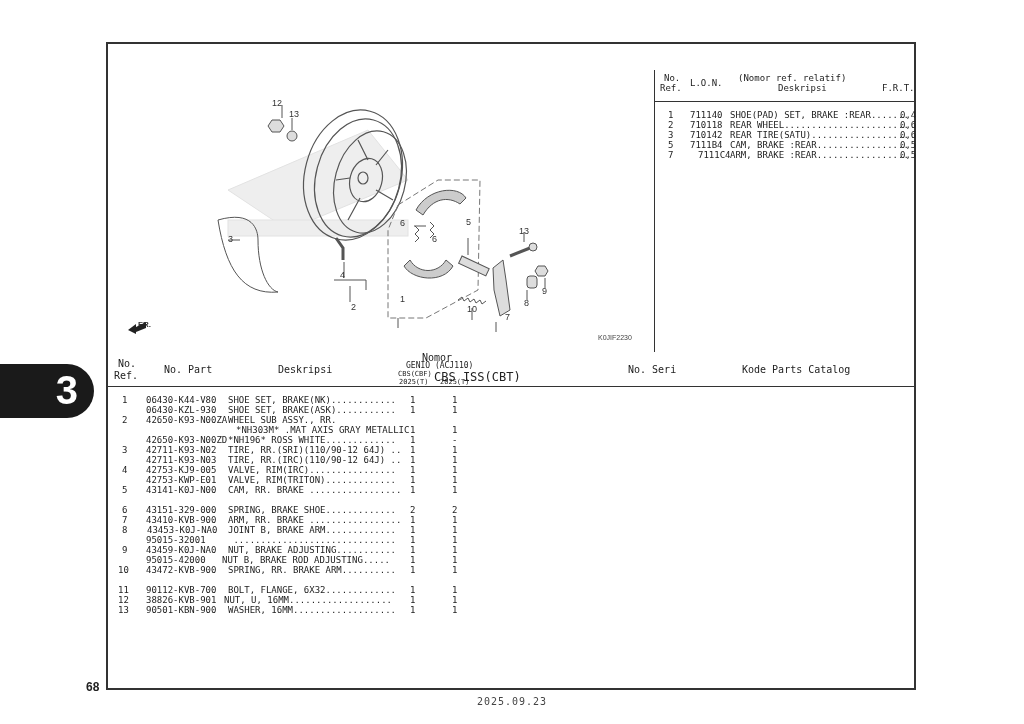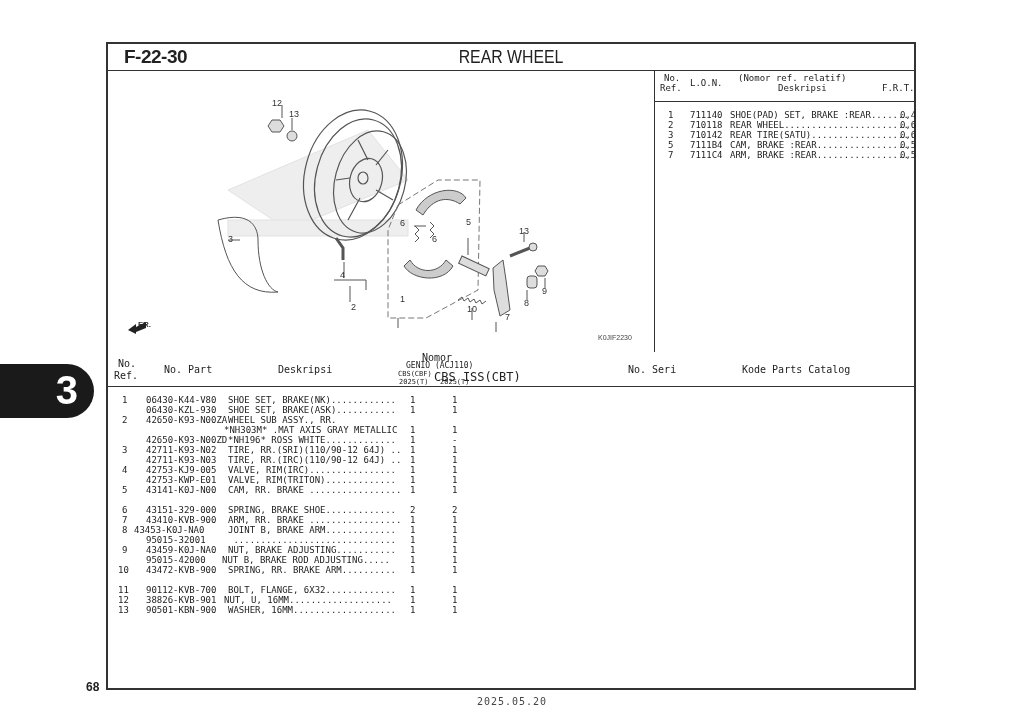--- a/index.html
+++ b/index.html
@@ -26,24 +26,20 @@
   .imgcode { position:absolute; font-family:"Liberation Sans", sans-serif; font-size:7px; color:#444; }
 </style>
 </head>
 <body>
 
 <div class="tab3">
     <span>3</span>
   </div>
 
 <div class="frame">
-  <div class="titlebar">
-    <div class="fig-code">F-22-30</div>
-    <div class="fig-title">REAR WHEEL</div>
-  </div>
 
   <div class="diagram">
     <svg width="546" height="282" viewBox="0 0 546 282">
 
       <g fill="#eee" stroke="#e2e2e2">
         <path d="M120 120 L260 60 L300 110 L180 160 Z"></path>
         <rect x="120" y="150" width="180" height="16"></rect>
       </g>
 
       <g fill="none" stroke="#555" stroke-width="1.2">
@@ -110,21 +106,21 @@
       <span style="left:6px;top:13px">Ref.</span>
       <span style="left:36px;top:8px">L.O.N.</span>
       <span style="left:84px;top:3px">(Nomor ref. relatif)</span>
       <span style="left:124px;top:13px">Deskripsi</span>
       <span style="left:228px;top:13px">F.R.T.</span>
     </div>
     <div class="frt-row" style="top:40px"><span style="left:14px">1</span><span style="left:36px">711140</span><span style="left:76px">SHOE(PAD) SET, BRAKE :REAR.......</span><span style="left:246px">0,4</span></div>
     <div class="frt-row" style="top:50px"><span style="left:14px">2</span><span style="left:36px">710118</span><span style="left:76px">REAR WHEEL.......................</span><span style="left:246px">0,6</span></div>
     <div class="frt-row" style="top:60px"><span style="left:14px">3</span><span style="left:36px">710142</span><span style="left:76px">REAR TIRE(SATU)..................</span><span style="left:246px">0,6</span></div>
     <div class="frt-row" style="top:70px"><span style="left:14px">5</span><span style="left:36px">7111B4</span><span style="left:76px">CAM, BRAKE :REAR.................</span><span style="left:246px">0,5</span></div>
-    <div class="frt-row" style="top:80px"><span style="left:14px">7</span><span style="left:36px">7111C4</span><span style="left:76px">ARM, BRAKE :REAR.................</span><span style="left:246px">0,5</span></div>
+    <div class="frt-row" style="top:80px"><span style="left:14px">7</span><span style="left:44px">7111C4</span><span style="left:76px">ARM, BRAKE :REAR.................</span><span style="left:246px">0,5</span></div>
   </div>
 
   <div class="phead">
     <span style="left:10px;top:6px">No.</span>
     <span style="left:6px;top:18px">Ref.</span>
     <span style="left:56px;top:12px">No. Part</span>
     <span style="left:170px;top:12px">Deskripsi</span>
     <span style="left:314px;top:0px">Nomor</span>
     <span style="left:298px;top:9px;font-size:8px">GENIO (ACJ110)</span>
     <span style="left:290px;top:18px;font-size:7px">CBS(CBF)</span>
@@ -132,36 +128,36 @@
     <span style="left:291px;top:26px;font-size:7px">2025(T)</span>
     <span style="left:332px;top:26px;font-size:7px">2025(T)</span>
     <span style="left:520px;top:12px">No. Seri</span>
     <span style="left:634px;top:12px">Kode Parts Catalog</span>
   </div>
 
   <div>
     <div class="prow" style="top:351px"><span style="left:14px">1</span><span style="left:38px">06430-K44-V80</span><span style="left:120px">SHOE SET, BRAKE(NK)............</span><span style="left:302px">1</span><span style="left:344px">1</span></div>
     <div class="prow" style="top:361px"><span style="left:14px"></span><span style="left:38px">06430-KZL-930</span><span style="left:120px">SHOE SET, BRAKE(ASK)...........</span><span style="left:302px">1</span><span style="left:344px">1</span></div>
     <div class="prow" style="top:371px"><span style="left:14px">2</span><span style="left:38px">42650-K93-N00ZA</span><span style="left:120px">WHEEL SUB ASSY., RR.</span><span style="left:302px"></span><span style="left:344px"></span></div>
-    <div class="prow" style="top:381px"><span style="left:14px"></span><span style="left:38px"></span><span style="left:116px">*NH303M* .MAT AXIS GRAY METALLIC</span><span style="left:302px">1</span><span style="left:344px">1</span></div>
+    <div class="prow" style="top:381px"><span style="left:14px"></span><span style="left:38px"></span><span style="left:128px">*NH303M* .MAT AXIS GRAY METALLIC</span><span style="left:302px">1</span><span style="left:344px">1</span></div>
     <div class="prow" style="top:391px"><span style="left:14px"></span><span style="left:38px">42650-K93-N00ZD</span><span style="left:120px">*NH196* ROSS WHITE.............</span><span style="left:302px">1</span><span style="left:344px">-</span></div>
     <div class="prow" style="top:401px"><span style="left:14px">3</span><span style="left:38px">42711-K93-N02</span><span style="left:120px">TIRE, RR.(SRI)(110/90-12 64J) ..</span><span style="left:302px">1</span><span style="left:344px">1</span></div>
     <div class="prow" style="top:411px"><span style="left:14px"></span><span style="left:38px">42711-K93-N03</span><span style="left:120px">TIRE, RR.(IRC)(110/90-12 64J) ..</span><span style="left:302px">1</span><span style="left:344px">1</span></div>
     <div class="prow" style="top:421px"><span style="left:14px">4</span><span style="left:38px">42753-KJ9-005</span><span style="left:120px">VALVE, RIM(IRC)................</span><span style="left:302px">1</span><span style="left:344px">1</span></div>
     <div class="prow" style="top:431px"><span style="left:14px"></span><span style="left:38px">42753-KWP-E01</span><span style="left:120px">VALVE, RIM(TRITON).............</span><span style="left:302px">1</span><span style="left:344px">1</span></div>
     <div class="prow" style="top:441px"><span style="left:14px">5</span><span style="left:38px">43141-K0J-N00</span><span style="left:120px">CAM, RR. BRAKE .................</span><span style="left:302px">1</span><span style="left:344px">1</span></div>
 
     <div class="prow" style="top:461px"><span style="left:14px">6</span><span style="left:38px">43151-329-000</span><span style="left:120px">SPRING, BRAKE SHOE.............</span><span style="left:302px">2</span><span style="left:344px">2</span></div>
     <div class="prow" style="top:471px"><span style="left:14px">7</span><span style="left:38px">43410-KVB-900</span><span style="left:120px">ARM, RR. BRAKE .................</span><span style="left:302px">1</span><span style="left:344px">1</span></div>
-    <div class="prow" style="top:481px"><span style="left:14px">8</span><span style="left:26px">43453-K0J-NA0</span><span style="left:120px">JOINT B, BRAKE ARM.............</span><span style="left:302px">1</span><span style="left:344px">1</span></div>
+    <div class="prow" style="top:481px"><span style="left:14px">8</span><span style="left:39px">43453-K0J-NA0</span><span style="left:120px">JOINT B, BRAKE ARM.............</span><span style="left:302px">1</span><span style="left:344px">1</span></div>
     <div class="prow" style="top:491px"><span style="left:14px"></span><span style="left:38px">95015-32001</span><span style="left:120px"> ..............................</span><span style="left:302px">1</span><span style="left:344px">1</span></div>
     <div class="prow" style="top:501px"><span style="left:14px">9</span><span style="left:38px">43459-K0J-NA0</span><span style="left:120px">NUT, BRAKE ADJUSTING...........</span><span style="left:302px">1</span><span style="left:344px">1</span></div>
     <div class="prow" style="top:511px"><span style="left:14px"></span><span style="left:38px">95015-42000</span><span style="left:114px">NUT B, BRAKE ROD ADJUSTING.....</span><span style="left:302px">1</span><span style="left:344px">1</span></div>
     <div class="prow" style="top:521px"><span style="left:10px">10</span><span style="left:38px">43472-KVB-900</span><span style="left:120px">SPRING, RR. BRAKE ARM..........</span><span style="left:302px">1</span><span style="left:344px">1</span></div>
 
     <div class="prow" style="top:541px"><span style="left:10px">11</span><span style="left:38px">90112-KVB-700</span><span style="left:120px">BOLT, FLANGE, 6X32.............</span><span style="left:302px">1</span><span style="left:344px">1</span></div>
     <div class="prow" style="top:551px"><span style="left:10px">12</span><span style="left:38px">38826-KVB-901</span><span style="left:116px">NUT, U, 16MM...................</span><span style="left:302px">1</span><span style="left:344px">1</span></div>
     <div class="prow" style="top:561px"><span style="left:10px">13</span><span style="left:38px">90501-KBN-900</span><span style="left:120px">WASHER, 16MM...................</span><span style="left:302px">1</span><span style="left:344px">1</span></div>
   </div>
 </div>
 
 <div class="pagenum">68</div>
-<div class="date">2025.05.20</div>
+<div class="date">2025.09.23</div>
 
 </body></html>

